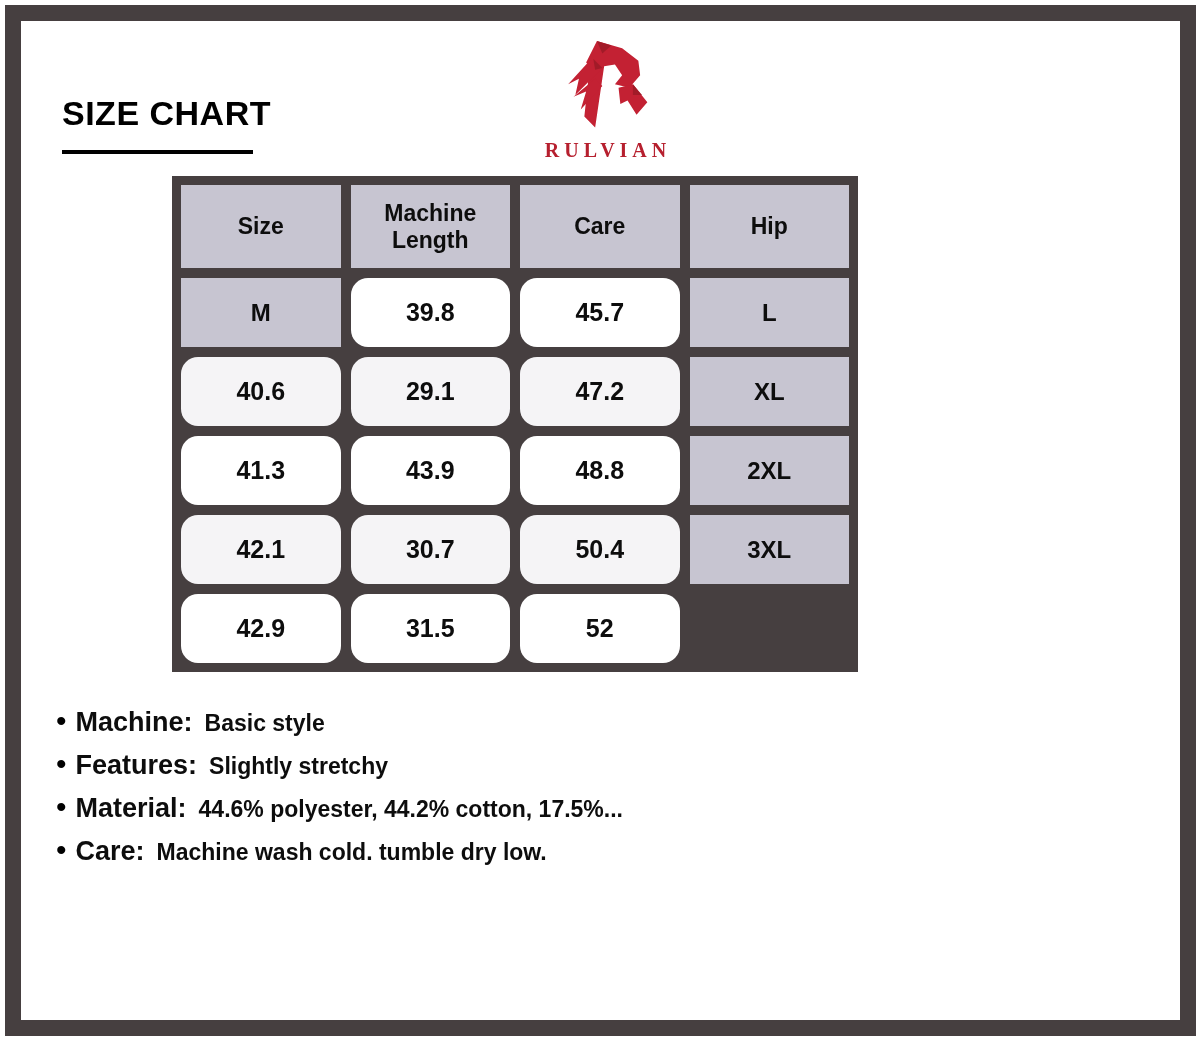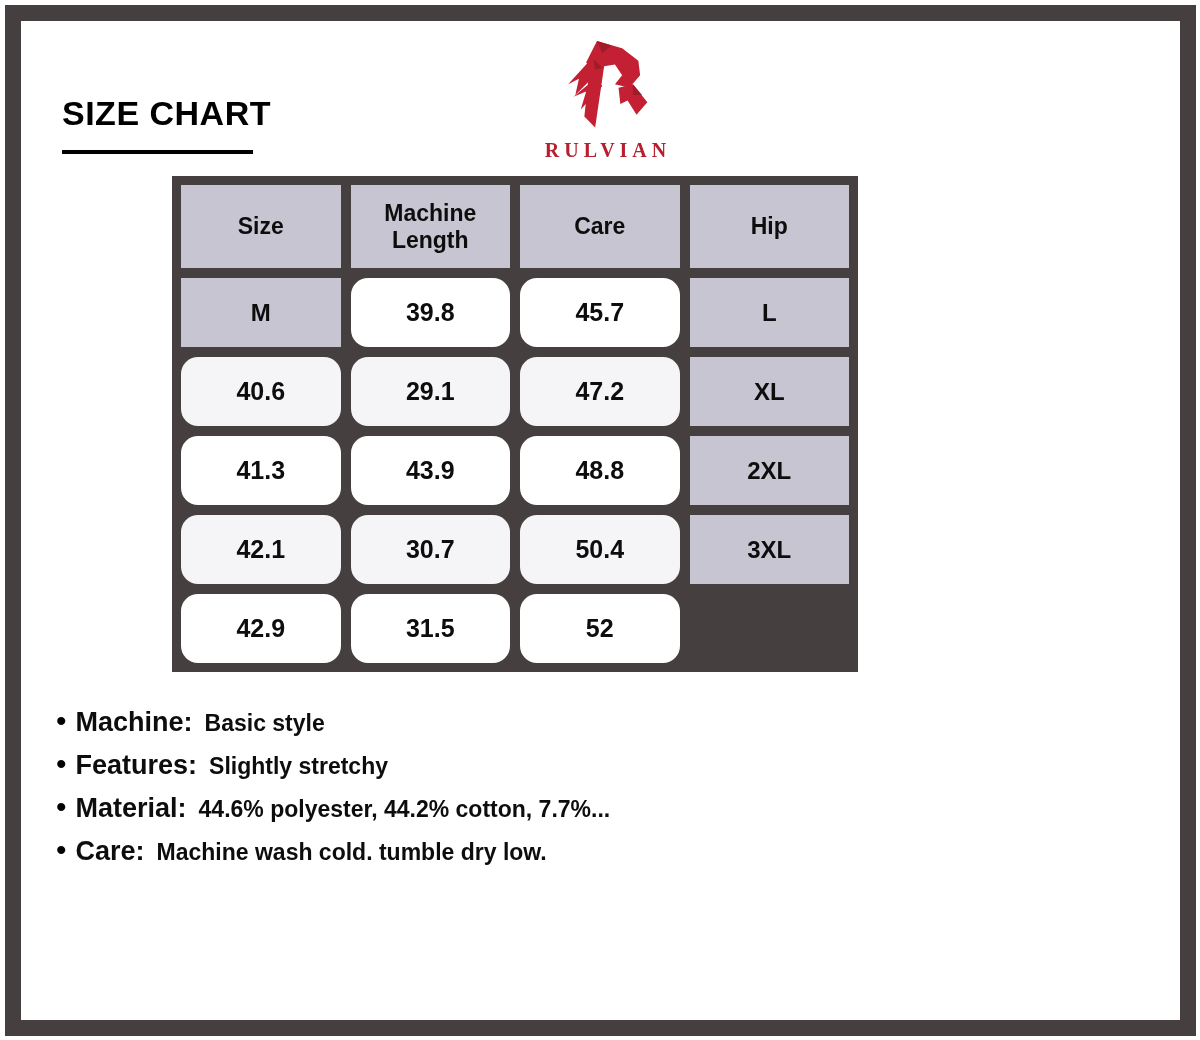--- a/index.html
+++ b/index.html
@@ -114,20 +114,20 @@
     <span class="detail-value">Basic style</span>
   </div>
   <div class="detail-line">
     <span class="bullet">•</span>
     <span class="detail-label">Features:</span>
     <span class="detail-value">Slightly stretchy</span>
   </div>
   <div class="detail-line">
     <span class="bullet">•</span>
     <span class="detail-label">Material:</span>
-    <span class="detail-value">44.6% polyester, 44.2% cotton, 7.7%...</span>
+    <span class="detail-value">44.6% polyester, 44.2% cotton, 17.5%...</span>
   </div>
   <div class="detail-line">
     <span class="bullet">•</span>
     <span class="detail-label">Care:</span>
     <span class="detail-value">Machine wash cold. tumble dry low.</span>
   </div>
 </div>
 
 </body></html>

